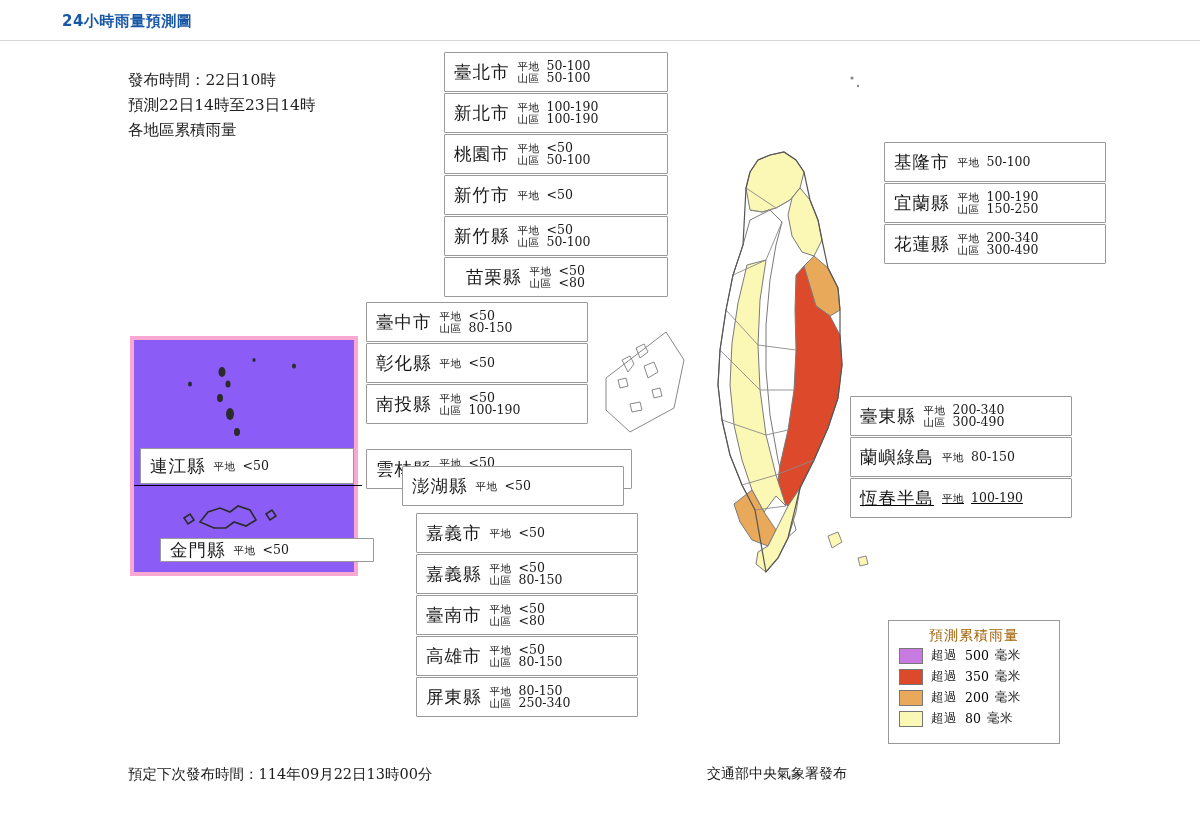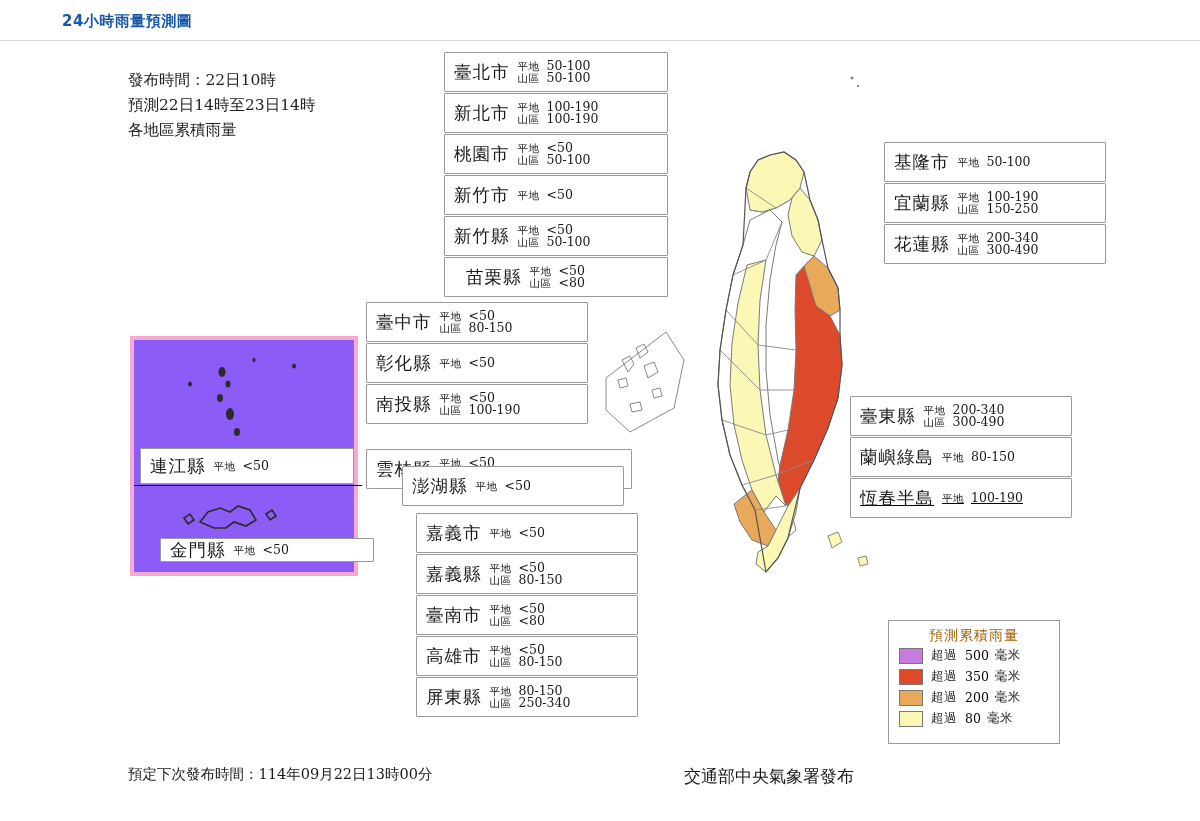--- a/index.html
+++ b/index.html
@@ -84,22 +84,22 @@
   #legend .swatch { width:22px; height:14px; border:1px solid #777; margin-right:8px; }
   #legend .ltext { font-size:12.5px; color:#1a1a1a; letter-spacing:0.5px; }
   #legend .lnum { font-size:12.5px; margin:0 6px 0 8px; }
 
   
   #footer-left {
     position:absolute; left:128px; top:765px;
     font-size:14.5px; color:#1a1a1a; white-space:nowrap;
   }
   #footer-right {
-    position:absolute; left:684px; top:765px;
-    font-size:17px; color:#1a1a1a; white-space:nowrap;
+    position:absolute; left:707px; top:765px;
+    font-size:14px; color:#1a1a1a; white-space:nowrap;
   }
 </style>
 </head>
 <body>
 
 <div id="page-title">24小時雨量預測圖</div>
 <div id="title-rule"></div>
 
 <div id="info-block">
   <div>發布時間：22日10時</div>

